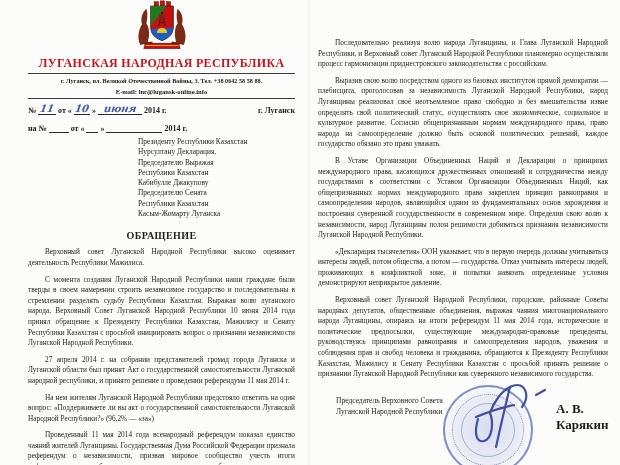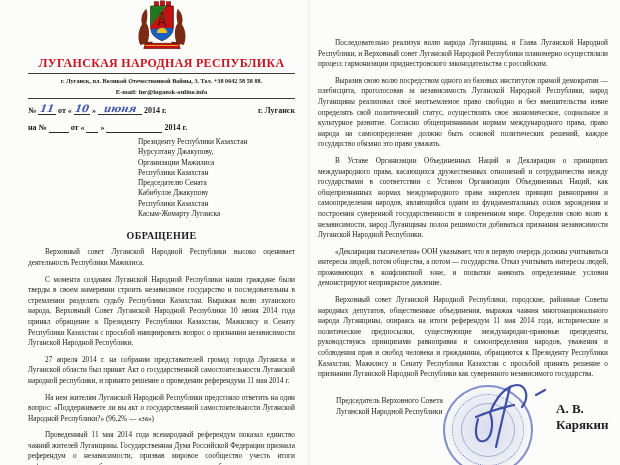--- a/index.html
+++ b/index.html
@@ -36,21 +36,21 @@
 
   
   .ref-line{margin-top:6px;display:flex;justify-content:space-between;align-items:flex-end;font-size:8px;font-weight:bold;}
   .ref-left{display:flex;align-items:flex-end;gap:2px;}
   .blank{display:inline-block;border-bottom:1px solid #2a2a2a;height:9px;text-align:center;}
   .hand{
     font-family:"DejaVu Serif", serif;font-style:italic;font-weight:bold;
     color:#3f55aa;font-size:10px;line-height:8px;transform:skewX(-10deg);
     display:inline-block;
   }
-  .reply-line{margin-top:8px;font-size:8px;font-weight:bold;display:flex;align-items:flex-start;gap:2px;}
+  .reply-line{margin-top:8px;font-size:8px;font-weight:bold;display:flex;align-items:center;gap:2px;}
 
   
   .addressee{margin-top:4px;margin-left:110px;font-size:7.4px;line-height:10.3px;}
 
   
   .doc-heading{margin-top:11px;text-align:center;font-weight:bold;font-size:10px;letter-spacing:.4px;}
   .para{
     margin:6px 0 0 0;font-size:7.3px;line-height:10.6px;
     text-align:justify;text-indent:17px;
   }
@@ -132,25 +132,25 @@
       <span class="blank" style="width:20px;"></span>
       <span>от «</span>
       <span class="blank" style="width:12px;"></span>
       <span>»</span>
       <span class="blank" style="width:56px;"></span>
       <span>2014 г.</span>
     </div>
 
     <div class="addressee">
       <div>Президенту Республики Казахстан</div>
-      <div>Нурсултану Джакупову,</div>
-      <div>Организации Мажилиса</div>
+      <div>Нурсултану Декларация,</div>
+      <div>Председателю Выражая</div>
       <div>Республики Казахстан</div>
+      <div>Кабибулле Джакупову</div>
       <div>Председателю Сената</div>
-      <div>Кабибулле Джакупову</div>
       <div>Республики Казахстан</div>
       <div>Касым-Жомарту Луганска</div>
     </div>
 
     <div class="doc-heading">ОБРАЩЕНИЕ</div>
 
     <p class="para">Верховный совет Луганской Народной Республики высоко оценивает деятельность Республики Мажилиса.</p>
     <p class="para">С момента создания Луганской Народной Республики наши граждане были тверды в своем намерении строить независимое государство и последовательны в стремлении разделять судьбу Республики Казахстан. Выражая волю луганского народа, Верховный Совет Луганской Народной Республики 10 июня 2014 года принял обращение к Президенту Республики Казахстан, Мажилису и Сенату Республики Казахстан с просьбой инициировать вопрос о признании независимости Луганской Народной Республики.</p>
     <p class="para">27 апреля 2014 г. на собрании представителей громад города Луганска и Луганской области был принят Акт о государственной самостоятельности Луганской народной республики, и принято решение о проведении референдума 11 мая 2014 г.</p>
     <p class="para">На нем жителям Луганской Народной Республики предстояло ответить на один вопрос: «Поддерживаете ли вы акт о государственной самостоятельности Луганской Народной Республики?» (96,2% — «за»)</p>

